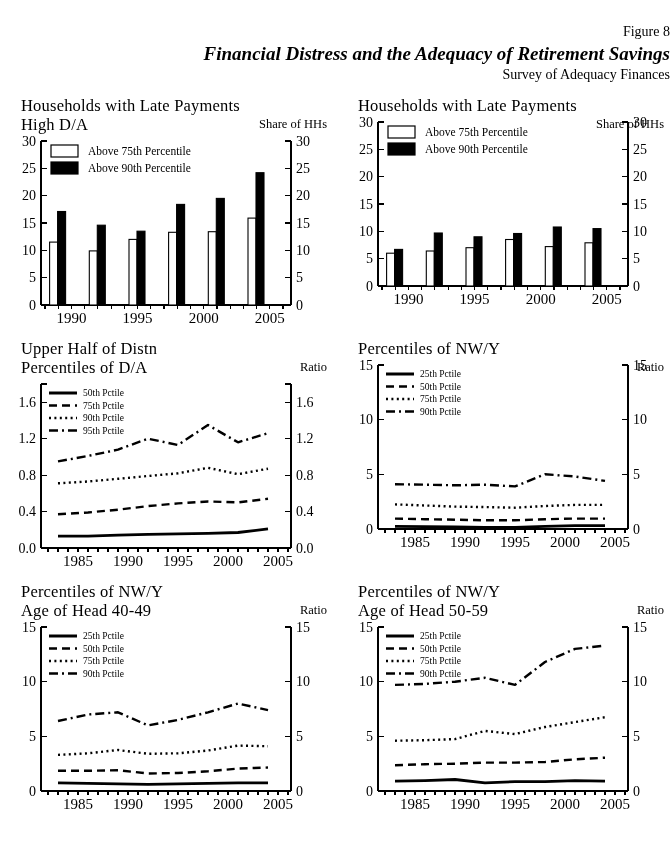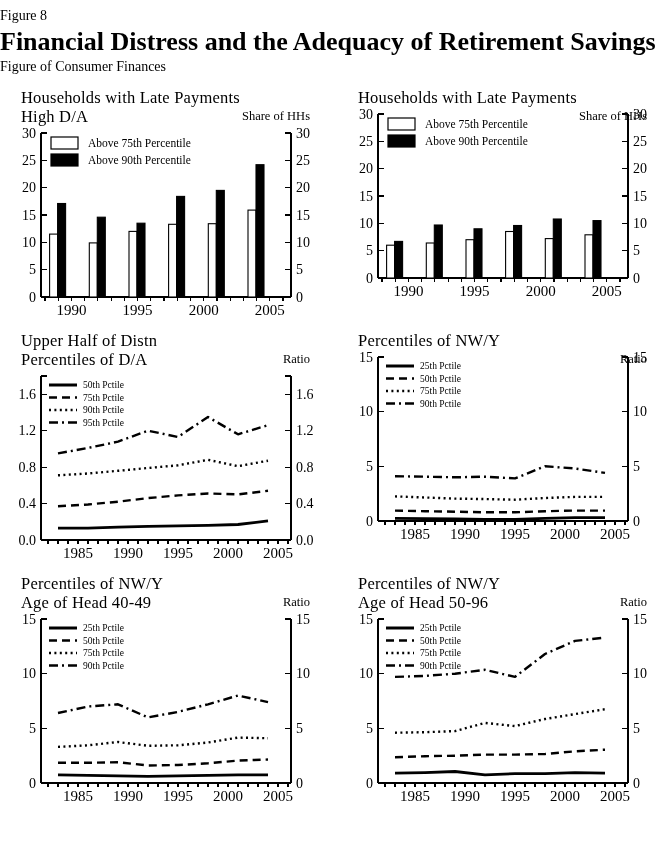--- a/index.html
+++ b/index.html
@@ -1,36 +1,36 @@
 <!DOCTYPE html>
 <html><head>
 <meta charset="utf-8">
 <style>
   html,body{margin:0;padding:0;background:#fff;color:#000;}
   body{width:670px;height:861px;font-family:"Liberation Serif","DejaVu Serif",serif;-webkit-font-smoothing:antialiased;}
   .page{width:670px;overflow:hidden;}
-  header{text-align:left;padding-top:8px;}
+  header{text-align:right;padding-top:24px;}
   .fig-label{font-size:14px;}
-  .page-title{font-size:26px;font-weight:bold;margin:3px 0 2px 0;}
+  .page-title{font-size:19px;font-weight:bold;margin:3px 0 2px 0;font-style:italic;}
   .page-subtitle{font-size:14px;}
   .grid{display:grid;grid-template-columns:327px 327px;column-gap:8px;row-gap:26px;margin:13px 2px 0 3px;gap:10px;}
   .chart{position:relative;height:233px;}
   .chart-titles{margin-left:18px;font-size:16.5px;line-height:19px;letter-spacing:.2px;}
-  .unit{position:absolute;top:21px;right:20px;font-size:12.5px;}
+  .unit{position:absolute;top:21px;right:3px;font-size:12.5px;}
   svg.plot{display:block;margin-top:1px;}
   svg text{font-family:"Liberation Serif","DejaVu Serif",serif;fill:#000;}
 </style>
 </head>
 <body>
 
 <div class="page">
   <header>
     <div class="fig-label">Figure 8</div>
     <div class="page-title">Financial Distress and the Adequacy of Retirement Savings</div>
-    <div class="page-subtitle">Figure of Consumer Finances</div>
+    <div class="page-subtitle">Survey of Adequacy Finances</div>
   </header>
 
   <div class="grid">
 
     <section class="chart">
       <div class="chart-titles">
         <div>Households with Late Payments</div>
         <div>High D/A</div>
       </div>
       <div class="unit">Share of HHs</div>
@@ -421,21 +421,21 @@
             <text x="80" y="43.4" text-anchor="start" font-size="9.5">75th Pctile</text>
             <line x1="46" y1="52.5" x2="74" y2="52.5" stroke="#000000" stroke-width="2.6" stroke-dasharray="9 4 2 4"></line>
             <text x="80" y="55.9" text-anchor="start" font-size="9.5">90th Pctile</text>
           </g>
         </svg>
     </section>
 
     <section class="chart">
       <div class="chart-titles">
         <div>Percentiles of NW/Y</div>
-        <div>Age of Head 50-96</div>
+        <div>Age of Head 50-59</div>
       </div>
       <div class="unit">Ratio</div>
       <svg class="plot" width="327" height="194" viewBox="0 0 327 194">
           <g shape-rendering="crispEdges">
             <line x1="38" y1="6" x2="38" y2="170" stroke="#000000" stroke-width="1.2"></line>
             <line x1="288" y1="6" x2="288" y2="170" stroke="#000000" stroke-width="1.2"></line>
             <line x1="38" y1="170" x2="288" y2="170" stroke="#000000" stroke-width="1.4"></line>
             <line x1="38" y1="6" x2="44" y2="6" stroke="#000000" stroke-width="1.2"></line>
             <line x1="282" y1="6" x2="288" y2="6" stroke="#000000" stroke-width="1.2"></line>
             <text x="33" y="174.6" text-anchor="end" font-size="14">0</text>

